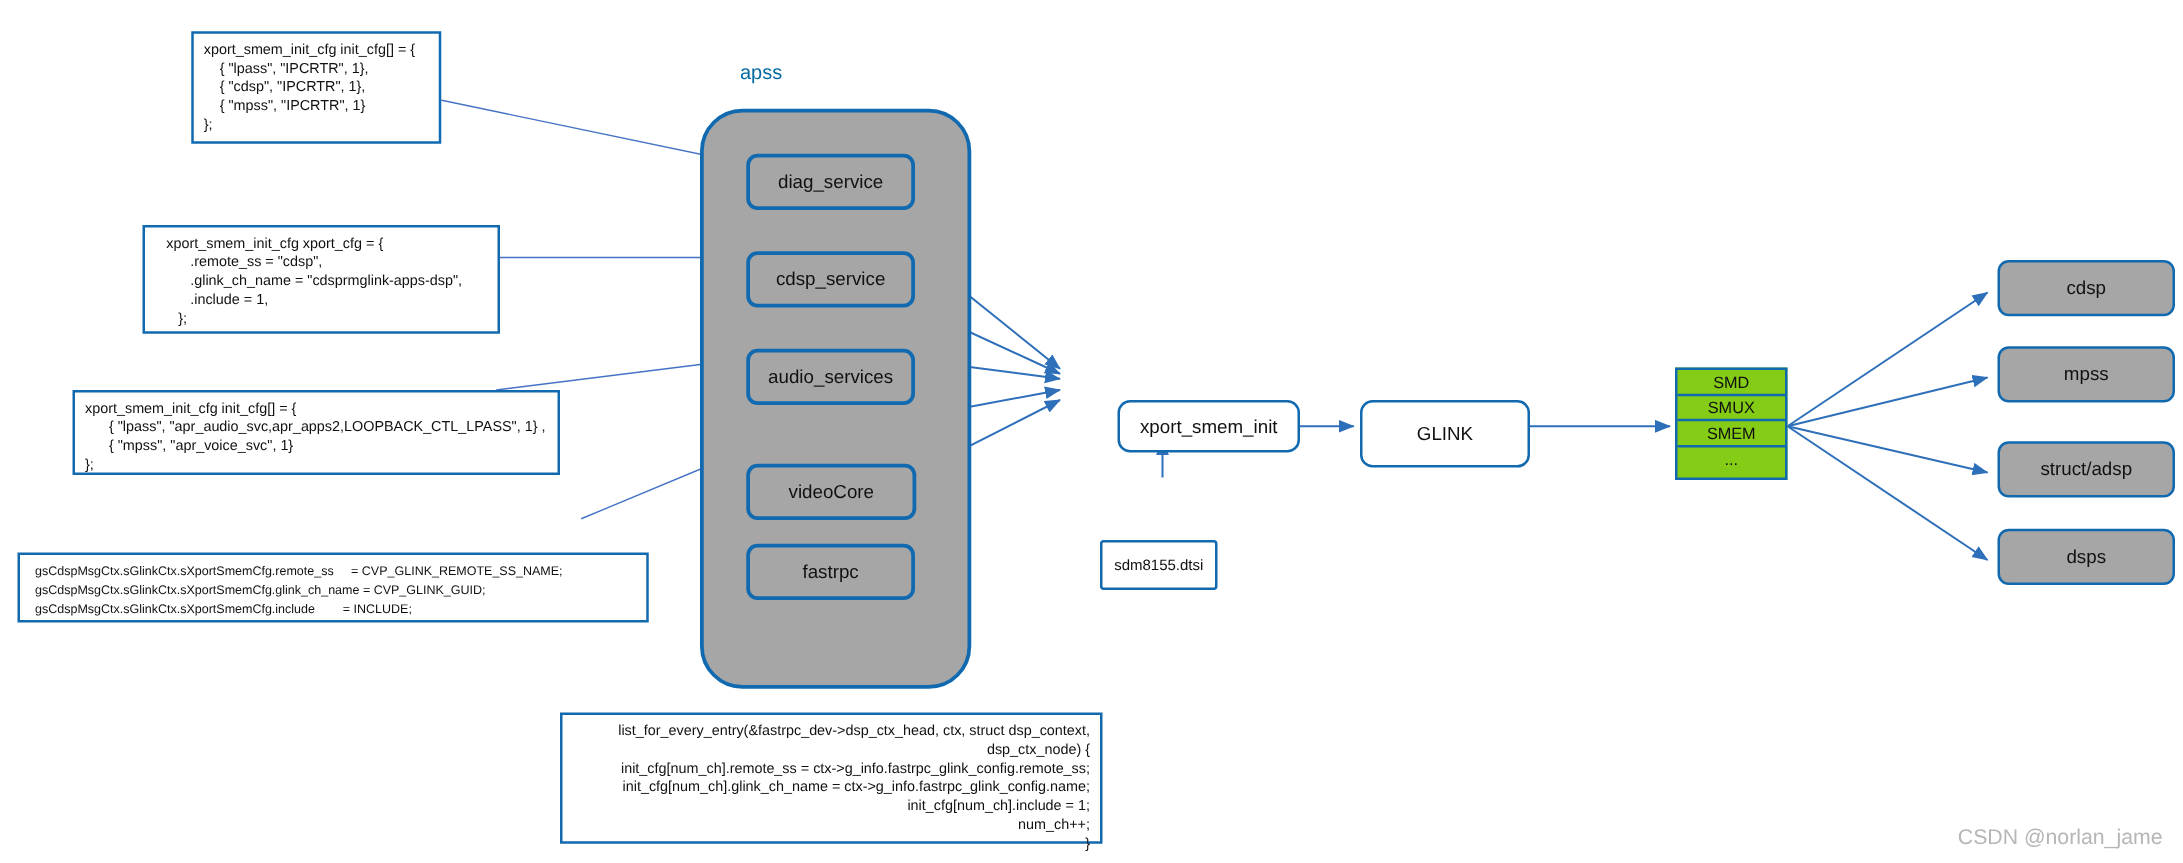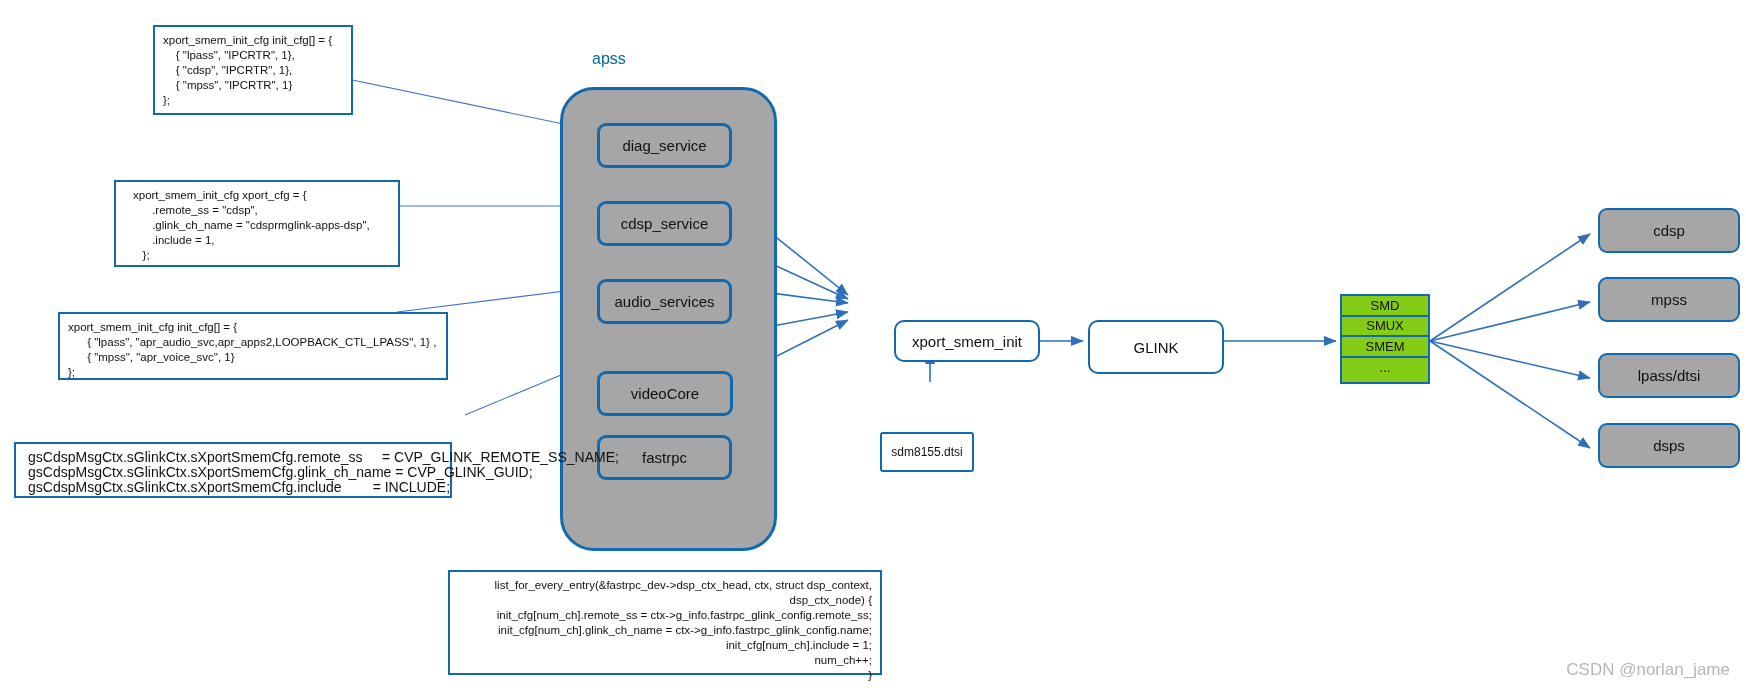--- a/index.html
+++ b/index.html
@@ -159,21 +159,21 @@
       .remote_ss = "cdsp",
       .glink_ch_name = "cdsprmglink-apps-dsp",
       .include = 1,
    };</div>
 
   <div class="codebox" style="left:58px;top:312px;width:390px;height:68px;">xport_smem_init_cfg init_cfg[] = {
       { "lpass", "apr_audio_svc,apr_apps2,LOOPBACK_CTL_LPASS", 1} ,
       { "mpss", "apr_voice_svc", 1}
 };</div>
 
-  <div class="codebox" style="left:14px;top:442px;width:438px;height:56px;font-size:14px;line-height:15px;padding-left:12px;">gsCdspMsgCtx.sGlinkCtx.sXportSmemCfg.remote_ss     = CVP_GLINK_REMOTE_SS_NAME;
+  <div class="codebox" style="left:14px;top:442px;width:505px;height:56px;font-size:10px;line-height:15px;padding-left:12px;">gsCdspMsgCtx.sGlinkCtx.sXportSmemCfg.remote_ss     = CVP_GLINK_REMOTE_SS_NAME;
 gsCdspMsgCtx.sGlinkCtx.sXportSmemCfg.glink_ch_name = CVP_GLINK_GUID;
 gsCdspMsgCtx.sGlinkCtx.sXportSmemCfg.include        = INCLUDE;</div>
 
   <div class="codebox center" style="left:448px;top:570px;width:434px;height:105px;">list_for_every_entry(&amp;fastrpc_dev-&gt;dsp_ctx_head, ctx, struct dsp_context,
                     dsp_ctx_node) {
        init_cfg[num_ch].remote_ss = ctx-&gt;g_info.fastrpc_glink_config.remote_ss;
        init_cfg[num_ch].glink_ch_name = ctx-&gt;g_info.fastrpc_glink_config.name;
        init_cfg[num_ch].include = 1;
        num_ch++;
    }</div>
@@ -196,18 +196,18 @@
 
   <div class="stack" style="left:1340px;top:294px;width:90px;height:90px;">
     <div class="row">SMD</div>
     <div class="row">SMUX</div>
     <div class="row">SMEM</div>
     <div class="row">...</div>
   </div>
 
   <div class="target" style="left:1598px;top:208px;width:142px;height:45px;text-align:center;">cdsp</div>
   <div class="target" style="left:1598px;top:277px;width:142px;height:45px;">mpss</div>
-  <div class="target" style="left:1598px;top:353px;width:142px;height:45px;">lpass/dtsi</div>
+  <div class="target" style="left:1598px;top:353px;width:142px;height:45px;">struct/adsp</div>
   <div class="target" style="left:1598px;top:423px;width:142px;height:45px;">dsps</div>
 
   <div class="watermark">CSDN @norlan_jame</div>
 
 </div>
 
 </body></html>

